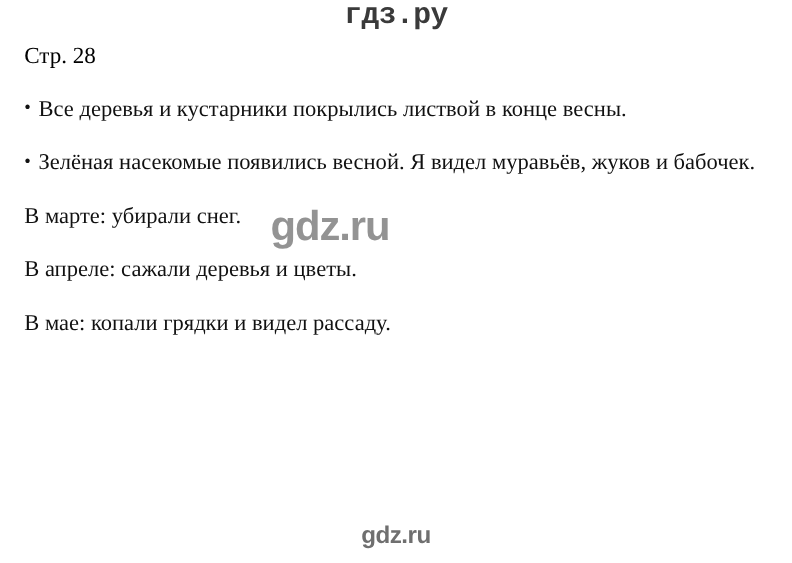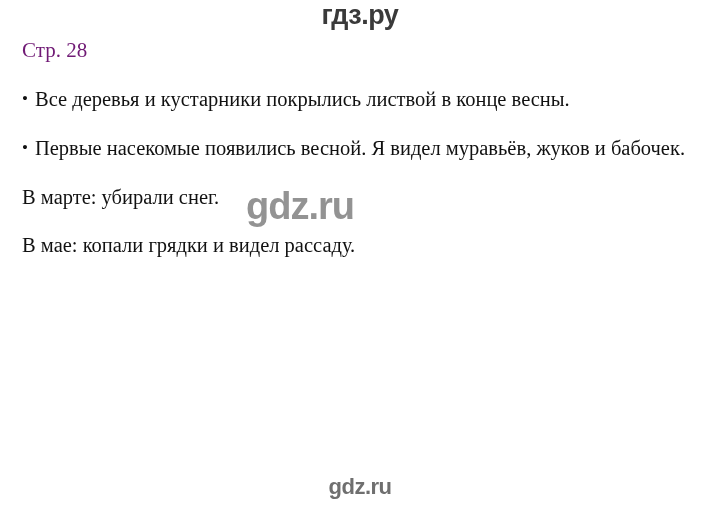--- a/index.html
+++ b/index.html
@@ -21,21 +21,21 @@
     height: 512px;
   }
 
   
   .top-logo {
     position: absolute;
     top: 0px;
     left: 0;
     width: 720px;
     text-align: center;
-    font-family: Liberation Sans, sans-serif;
+    font-family: Liberation Mono, monospace;
     font-weight: bold;
     font-size: 27px;
     color: #3a3a3a;
     letter-spacing: -0.5px;
   }
 
   
   .watermark {
     position: absolute;
     top: 185px;
@@ -66,21 +66,21 @@
   
   .doc {
     position: absolute;
     top: 38px;
     left: 22px;
     width: 680px;
   }
 
   .page-num {
     font-size: 21px;
-    color: #701a75;
+    color: #000000;
     margin: 0 0 22px 0;
     line-height: 1.2;
   }
 
   .para {
     font-size: 20.5px;
     color: #111;
     line-height: 1.45;
     margin: 0 0 19px 0;
     max-width: 676px;
@@ -98,22 +98,23 @@
 <body>
 
 <div class="page">
 
   <div class="top-logo">гдз.ру</div>
 
   <div class="doc">
     <div class="page-num">Стр. 28</div>
 
     <p class="para bulleted">Все деревья и кустарники покрылись листвой в конце весны.</p>
-    <p class="para bulleted">Первые насекомые появились весной. Я видел муравьёв, жуков и бабочек.</p>
+    <p class="para bulleted">Зелёная насекомые появились весной. Я видел муравьёв, жуков и бабочек.</p>
     <p class="para">В марте: убирали снег.</p>
+    <p class="para">В апреле: сажали деревья и цветы.</p>
     <p class="para">В мае: копали грядки и видел рассаду.</p>
   </div>
 
   <div class="watermark">gdz.ru</div>
 
   <div class="bottom-logo">gdz.ru</div>
 
 </div>
 
 </body></html>

